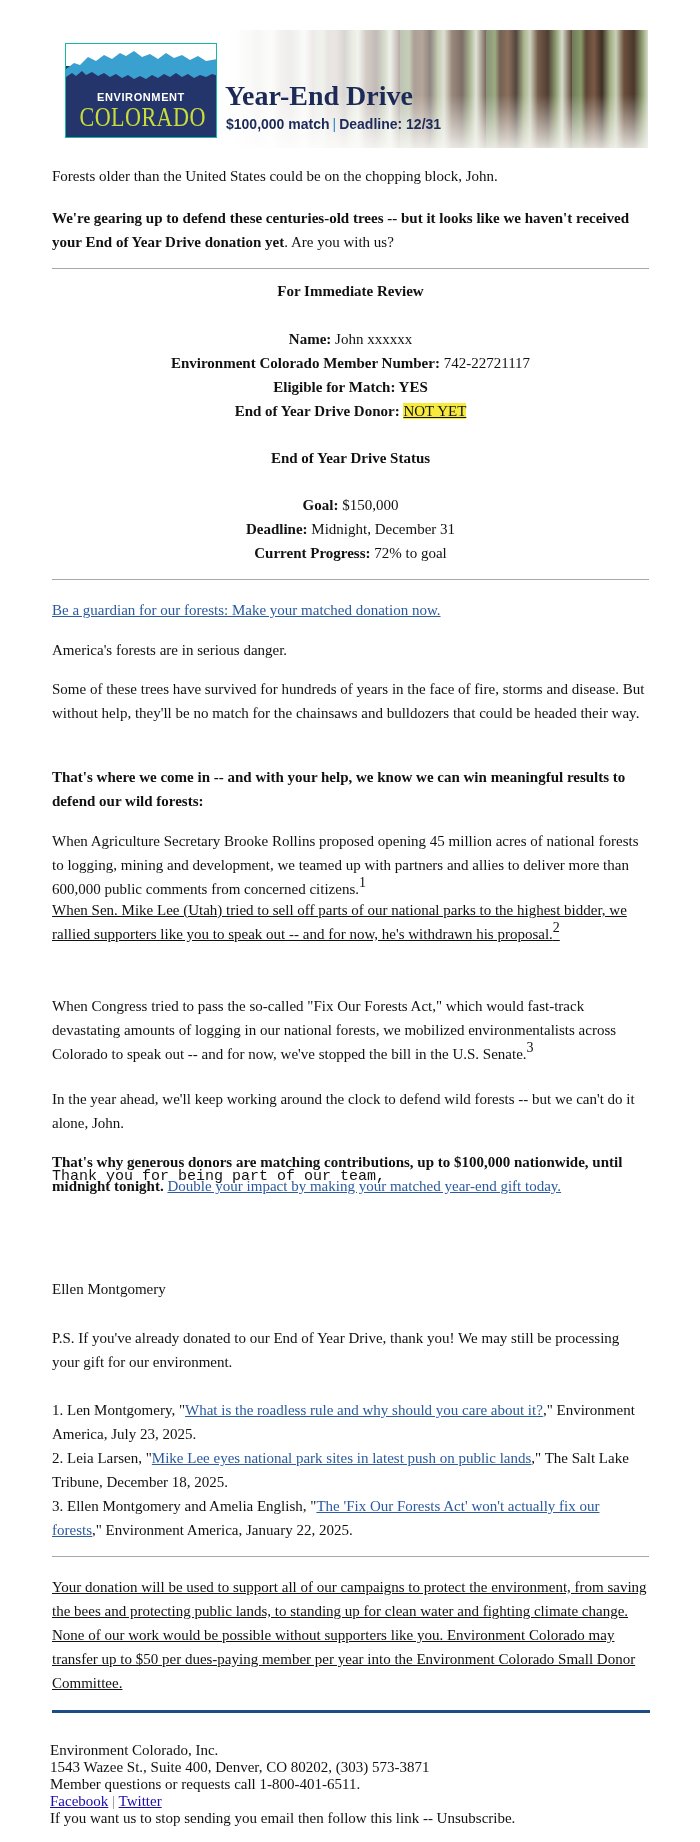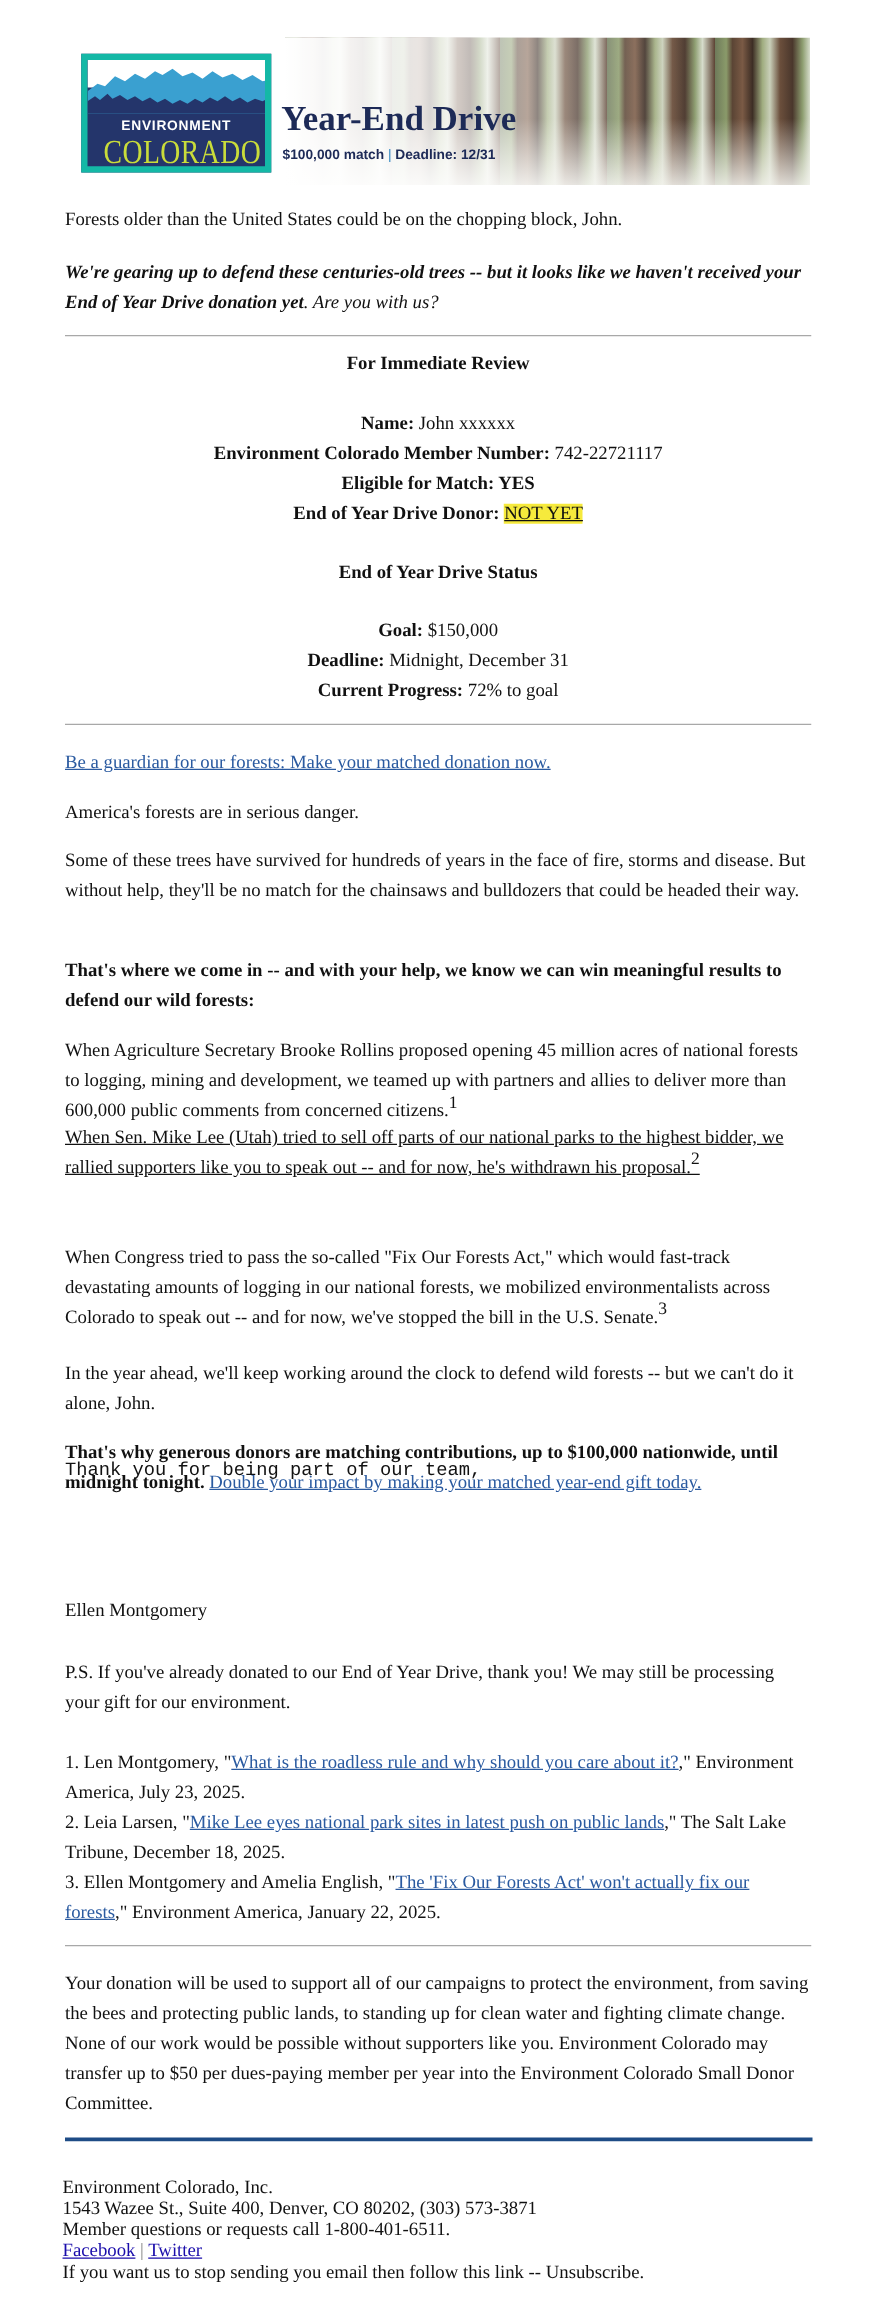--- a/index.html
+++ b/index.html
@@ -31,21 +31,21 @@
         linear-gradient(180deg, rgba(255,255,255,0) 55%, rgba(245,245,240,0.85) 100%),
         repeating-linear-gradient(90deg,
           #6e7a5a 0px, #8a9a6a 9px, #5b4535 14px, #7a5a45 22px, #3d2e25 30px,
           #a0ad80 38px, #c9cfb9 44px, #6b4f3c 52px, #4a372c 62px, #8d9d70 70px,
           #d6dccb 76px, #5c4233 86px);
     }
     .logo {
       position: absolute; left: 2px; top: 13px;
       width: 152px; height: 95px;
       background: #24356b;
-      border: 5px solid #14b8a6;
+      border: 1px solid #14b8a6;
       overflow: hidden;
     }
     .logo-sky { position: absolute; left: 0; top: 0; width: 100%; height: 22px; background: #ffffff; }
     .logo-mountains { position: absolute; left: 0; top: 3px; width: 152px; height: 40px; }
     .logo-env {
       position: absolute; left: 0; width: 100%; top: 47px;
       text-align: center; color: #ffffff;
       font-family: "Liberation Sans", "DejaVu Sans", sans-serif;
       font-weight: bold; font-size: 11px; letter-spacing: 0.6px; line-height: 12px;
     }
@@ -58,21 +58,21 @@
     }
     .banner-title {
       position: absolute; left: 162px; top: 51px;
       font-family: "Liberation Serif", "DejaVu Serif", serif;
       font-weight: bold; font-size: 28px; line-height: 30px;
       color: #1d2a57;
     }
     .banner-sub {
       position: absolute; left: 163px; top: 85px;
       font-family: "Liberation Sans", "DejaVu Sans", sans-serif;
-      font-weight: bold; font-size: 11px; line-height: 18px;
+      font-weight: bold; font-size: 14px; line-height: 18px;
       color: #1d2a57;
       white-space: nowrap;
     }
     .banner-sub .sep { color: #2e86c1; font-weight: normal; margin: 0 3px; }
 
     p.para { margin: 0; }
     .bold { font-weight: bold; }
     a.link {
       color: #2a5aa0;
       text-decoration: underline;
@@ -111,21 +111,21 @@
     </div>
     <div class="banner-title">Year-End Drive</div>
     <div class="banner-sub">
       <span>$100,000 match</span><span class="sep">|</span><span>Deadline: 12/31</span>
     </div>
   </div>
 
   <div class="content" style="top:164px;">
     <p class="para">Forests older than the United States could be on the chopping block, John.</p>
   </div>
-  <div class="content" style="top:206px;font-style:italic;">
+  <div class="content" style="top:206px;">
     <p class="para"><span class="bold">We're gearing up to defend these centuries-old trees -- but it looks like we haven't received your End of Year Drive donation yet</span><span>. Are you with us?</span></p>
   </div>
   <div class="content" style="top:268px;">
       <hr class="rule">
     </div>
 
   <div class="content center" style="top:279px;">
     <div class="bold">For Immediate Review</div>
   </div>
   <div class="content center" style="top:327px;">
@@ -185,21 +185,21 @@
 
   <div class="content" style="top:1398px;">
     <div><span>1. Len Montgomery, "</span><a class="link" href="#">What is the roadless rule and why should you care about it?</a><span>," Environment America, July 23, 2025.</span></div>
     <div><span>2. Leia Larsen, "</span><a class="link" href="#">Mike Lee eyes national park sites in latest push on public lands</a><span>," The Salt Lake Tribune, December 18, 2025.</span></div>
     <div><span>3. Ellen Montgomery and Amelia English, "</span><a class="link" href="#">The 'Fix Our Forests Act' won't actually fix our forests</a><span>," Environment America, January 22, 2025.</span></div>
   </div>
   <div class="content" style="top:1556px;">
       <hr class="rule">
     </div>
 
-  <div class="content" style="top:1575px;">
+  <div class="content" style="top:1575px;text-decoration:underline;">
     <p class="para">Your donation will be used to support all of our campaigns to protect the environment, from saving the bees and protecting public lands, to standing up for clean water and fighting climate change. None of our work would be possible without supporters like you. Environment Colorado may transfer up to $50 per dues-paying member per year into the Environment Colorado Small Donor Committee.</p>
   </div>
   <div class="content" style="top:1710px;">
       <hr class="rule-blue">
     </div>
 
   <div class="content footer" style="top:1742px; left:50px;">
     <div>Environment Colorado, Inc.</div>
     <div>1543 Wazee St., Suite 400, Denver, CO 80202, (303) 573-3871</div>
     <div>Member questions or requests call 1-800-401-6511.</div>

